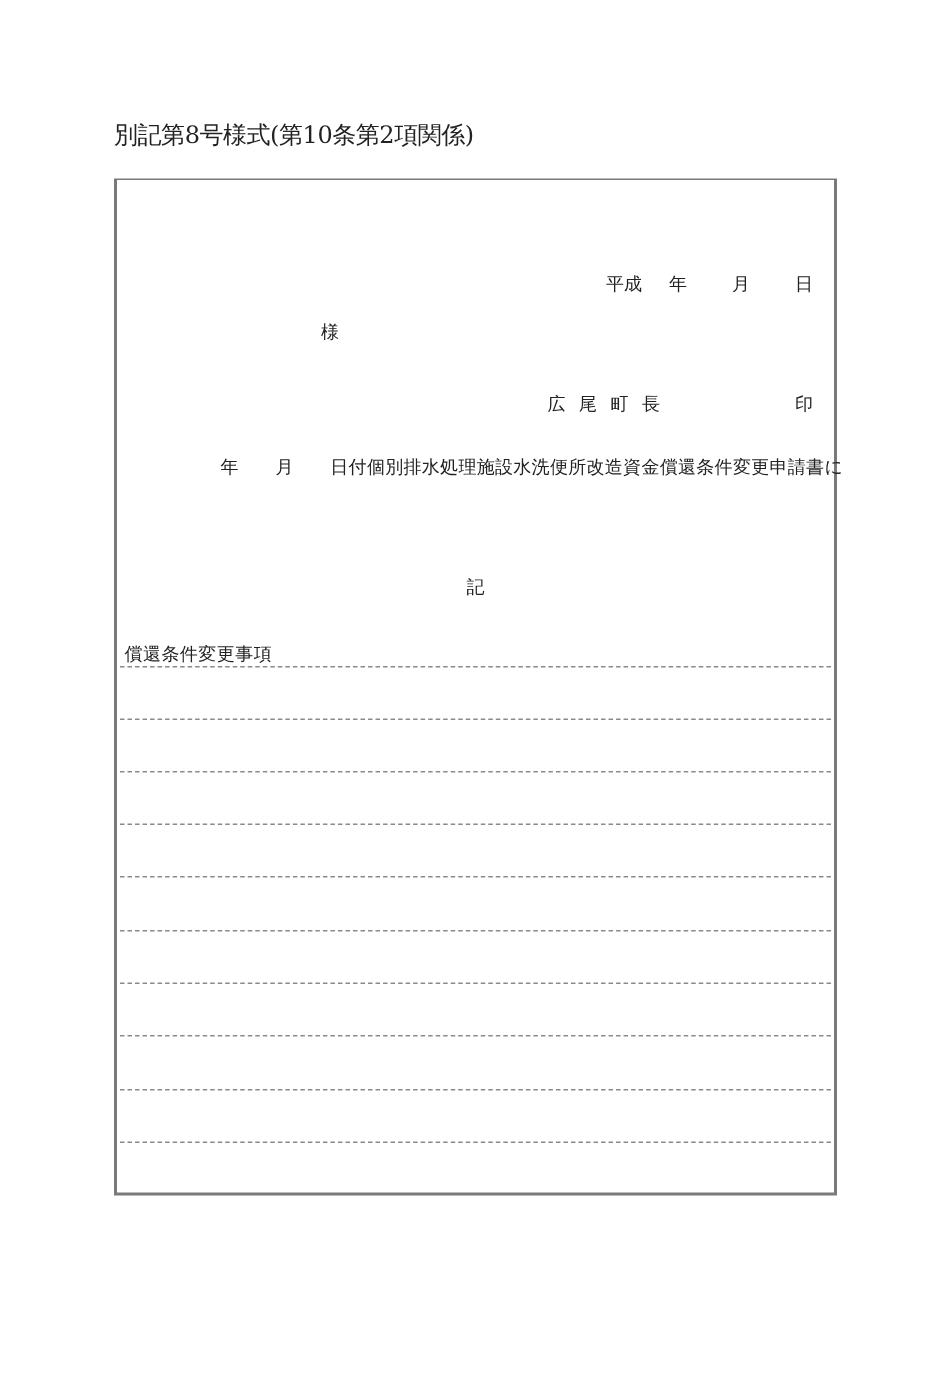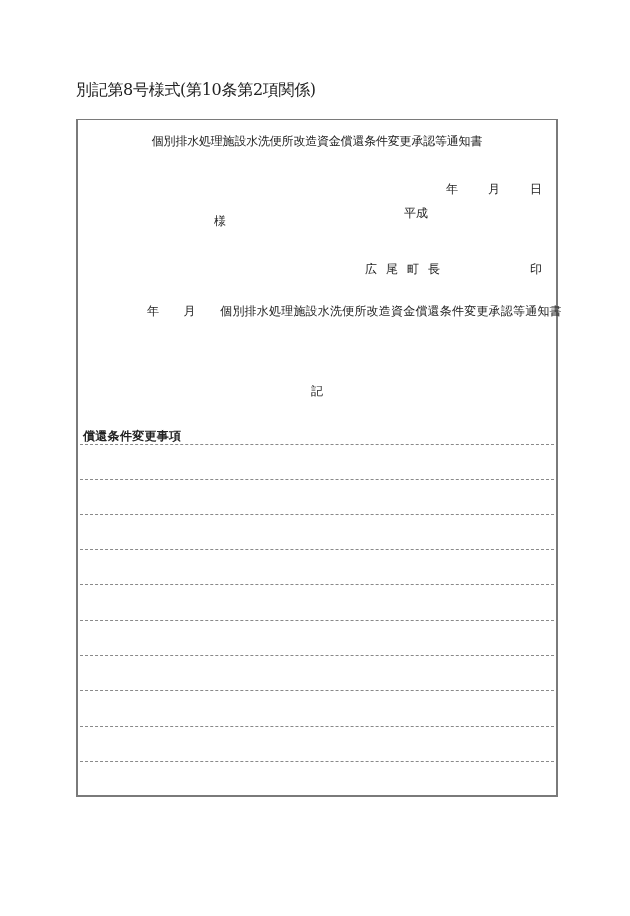--- a/index.html
+++ b/index.html
@@ -48,21 +48,21 @@
     .date-row {
       position: absolute;
       right: 14px;
       top: 61px;
       font-size: 12px;
       line-height: 16px;
       white-space: nowrap;
       display: flex;
     }
     .date-row span { display: inline-block; }
-    .date-era { margin-right: 18px; margin-top: 24px; }
+    .date-era { margin-right: 18px; }
     .date-year { margin-right: 30px; }
     .date-month { margin-right: 30px; }
     .addressee {
       position: absolute;
       left: 136px;
       top: 93px;
       font-size: 12px;
       line-height: 16px;
     }
     .issuer {
@@ -104,21 +104,20 @@
       font-size: 12px;
       line-height: 16px;
     }
     .items-heading {
       position: absolute;
       left: 5px;
       top: 308px;
       font-size: 12px;
       line-height: 16px;
       letter-spacing: 0.3px;
-      font-weight: bold;
     }
     .dotted-line {
       position: absolute;
       left: 2px;
       right: 2px;
       height: 0;
       border-top: 1px dashed #8a8a8a;
     }
     .dotted-line input {
       position: absolute;
@@ -135,36 +134,35 @@
       padding: 0 4px;
       box-sizing: border-box;
     }
   </style>
 </head>
 <body>
 
 <div class="form-label">別記第8号様式(第10条第2項関係)</div>
 
 <div class="frame">
-  <div class="title">個別排水処理施設水洗便所改造資金償還条件変更承認等通知書</div>
 
   <div class="date-row">
     <span class="date-era">平成</span>
     <span class="date-year">年</span>
     <span class="date-month">月</span>
     <span class="date-day">日</span>
   </div>
 
   <div class="addressee">様</div>
 
   <div class="issuer">広尾町長</div>
   <div class="seal">印</div>
 
   <div class="body-text">
-    <span class="body-line indent">年　　月　　個別排水処理施設水洗便所改造資金償還条件変更承認等通知書</span>
+    <span class="body-line indent">年　　月　　日付個別排水処理施設水洗便所改造資金償還条件変更申請書に</span>
   </div>
 
   <div class="ki">記</div>
 
   <div class="items-heading">償還条件変更事項</div>
 
   <div class="dotted-line" style="top:324px;">
     <input type="text" value="" style="">
   </div>
   <div class="dotted-line" style="top:359px;">

